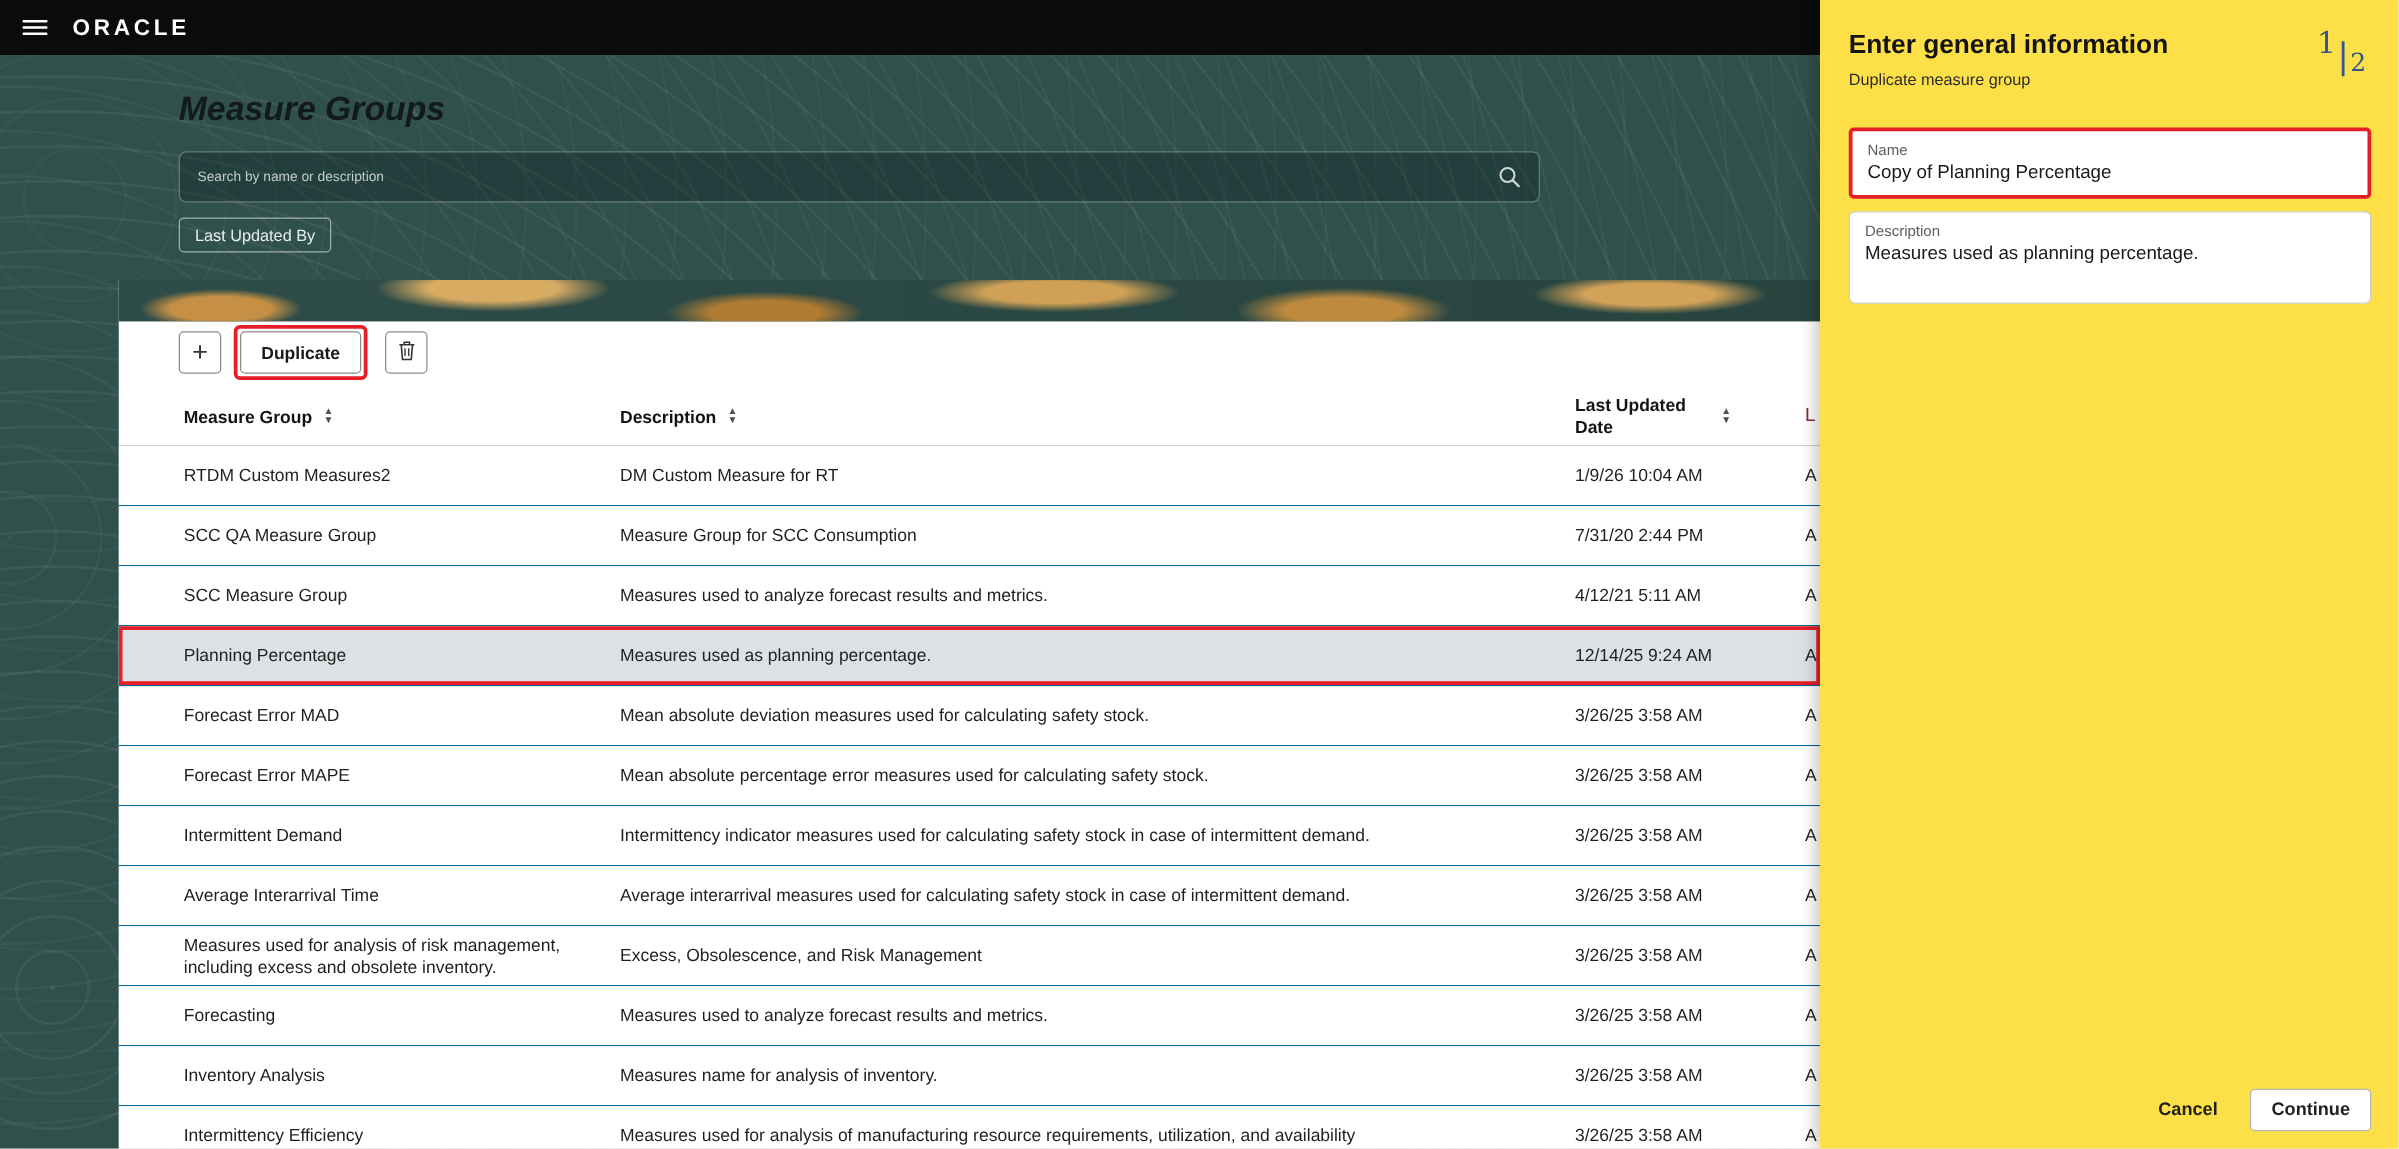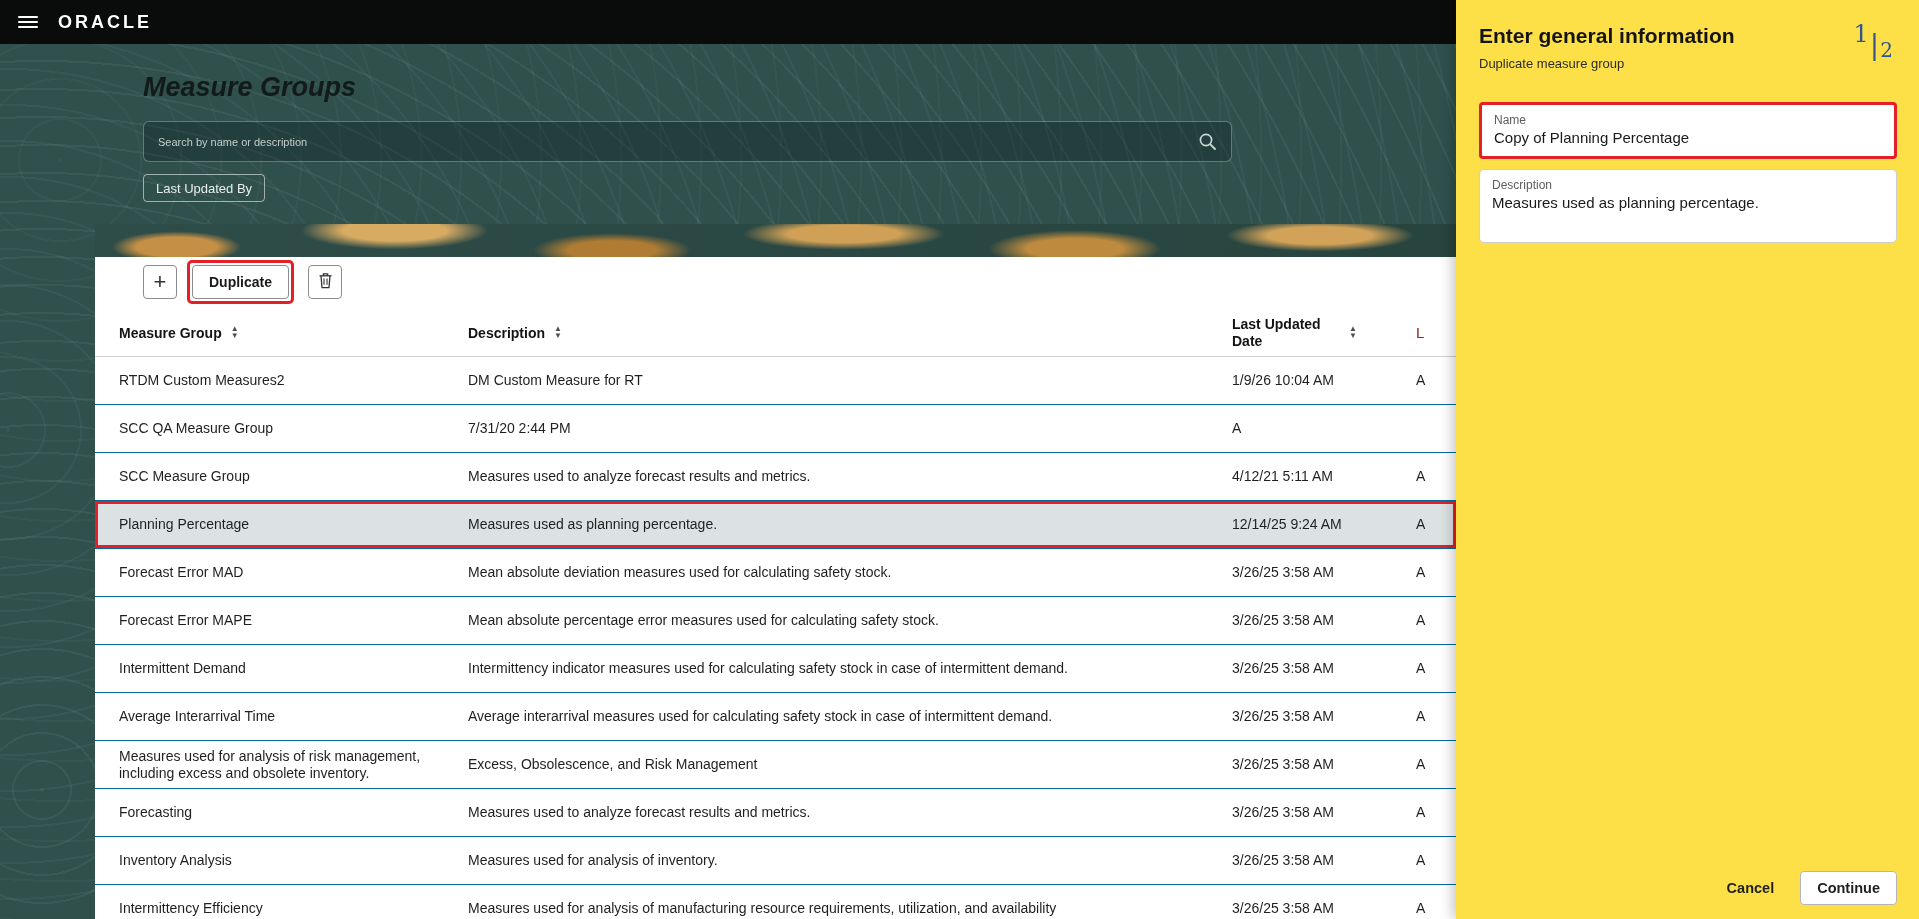--- a/index.html
+++ b/index.html
@@ -84,21 +84,21 @@
   .duplicate-btn {
     height:34px; padding:0 16px; background:#fff; border:1px solid #8c8c8c; border-radius:4px;
     font-family:inherit; font-size:14px; font-weight:700; color:#1a1a1a; cursor:pointer;
   }
   .trash-btn { margin-left:4px; }
 
   
   .thead, .trow {
     display:grid;
     grid-template-columns:349px 764px 184px 16px;
-    padding-left:24px; align-items:center;
+    padding-left:52px; align-items:center;
   }
   .thead { height:48px; border-bottom:1px solid #d0d0d0; }
   .th { display:flex; align-items:center; gap:9px; font-size:14px; font-weight:700; color:#141414; cursor:pointer; }
   .th-date .th-label { max-width:108px; line-height:1.15; }
   .sort { display:inline-flex; flex-direction:column; align-items:center; cursor:pointer; }
   .sort i { font-style:normal; font-size:8px; line-height:6.5px; color:#4f4f4f; }
   .th-frag, .td-frag { overflow:hidden; color:#8a2727; font-size:15px; white-space:nowrap; cursor:default; }
 
   .trow { height:48px; border-bottom:1px solid #0369a1; background:#fff; cursor:pointer; }
   .td { font-size:14px; color:#1f1f1f; line-height:1.2; }
@@ -217,20 +217,21 @@
 
     <div class="tbody">
         <div class="trow">
     <div class="td td-name">RTDM Custom Measures2</div>
     <div class="td td-desc">DM Custom Measure for RT</div>
     <div class="td td-date">1/9/26 10:04 AM</div>
     <div class="td td-frag">A</div>
   </div>
         <div class="trow">
     <div class="td td-name">SCC QA Measure Group</div>
+    <div class="td td-desc">Measure Group for SCC Consumption</div>
     <div class="td td-date">7/31/20 2:44 PM</div>
     <div class="td td-frag">A</div>
   </div>
         <div class="trow">
     <div class="td td-name">SCC Measure Group</div>
     <div class="td td-desc">Measures used to analyze forecast results and metrics.</div>
     <div class="td td-date">4/12/21 5:11 AM</div>
     <div class="td td-frag">A</div>
   </div>
         <div class="trow selected">
@@ -270,21 +271,21 @@
     <div class="td td-frag">A</div>
   </div>
         <div class="trow">
     <div class="td td-name">Forecasting</div>
     <div class="td td-desc">Measures used to analyze forecast results and metrics.</div>
     <div class="td td-date">3/26/25 3:58 AM</div>
     <div class="td td-frag">A</div>
   </div>
         <div class="trow">
     <div class="td td-name">Inventory Analysis</div>
-    <div class="td td-desc">Measures used for analysis of inventory.</div>
+    <div class="td td-desc">Measures name for analysis of inventory.</div>
     <div class="td td-date">3/26/25 3:58 AM</div>
     <div class="td td-frag">A</div>
   </div>
         <div class="trow">
     <div class="td td-name">Intermittency Efficiency</div>
     <div class="td td-desc">Measures used for analysis of manufacturing resource requirements, utilization, and availability</div>
     <div class="td td-date">3/26/25 3:58 AM</div>
     <div class="td td-frag">A</div>
   </div>
       </div>

